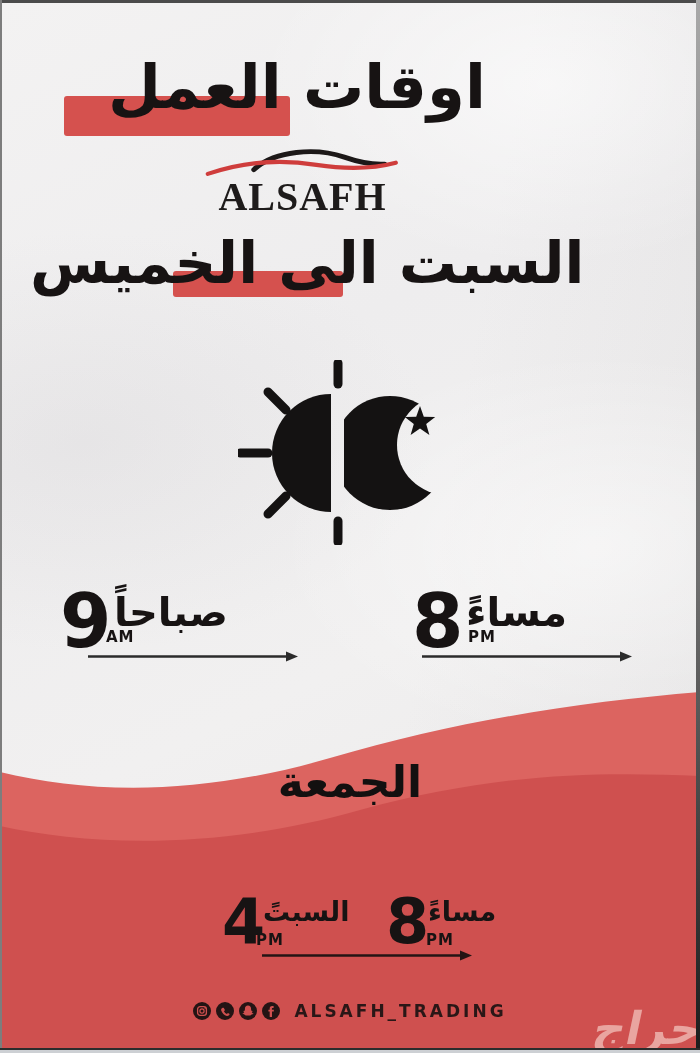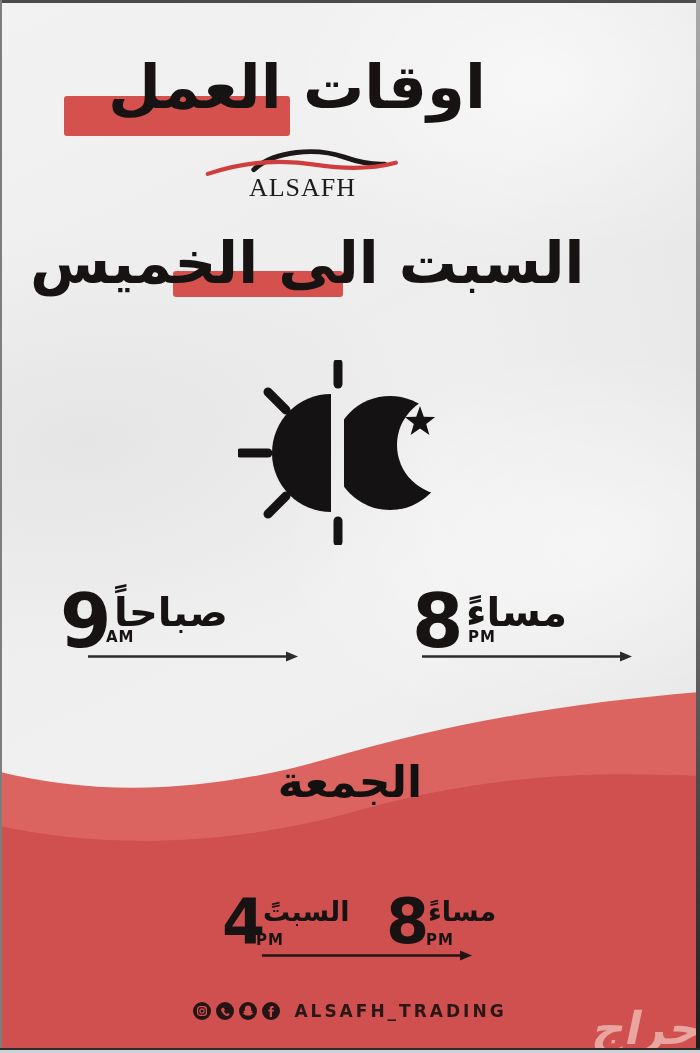--- a/index.html
+++ b/index.html
@@ -30,22 +30,22 @@
   .page-title{
     position:absolute;left:97px;top:52px;width:400px;z-index:3;text-align:center;
     font-size:61px;font-weight:700;line-height:1.15;direction:rtl;
   }
   .days-heading{
     position:absolute;left:30px;top:229px;width:640px;z-index:3;text-align:left;
     font-size:58px;font-weight:700;line-height:1.2;direction:rtl;
   }
   .logo{position:absolute;left:205px;top:146px;width:195px;z-index:3;text-align:center;}
   .brand-name{
-    font-family:"Liberation Serif","DejaVu Serif",serif;font-weight:400;
-    font-size:26px;letter-spacing:1px;color:#1e1b1b;margin-top:-3px;
+    font-family:"Liberation Serif","DejaVu Serif",serif;font-weight:700;
+    font-size:40px;letter-spacing:1px;color:#1e1b1b;margin-top:-3px;
   }
   .daynight{position:absolute;left:238px;top:360px;z-index:3;}
 
   .digit-lg{position:absolute;z-index:3;font-size:74px;font-weight:700;line-height:.9;}
   .digit-md{position:absolute;z-index:6;font-size:62px;font-weight:700;line-height:.9;}
   .time-word{position:absolute;z-index:6;font-size:40px;font-weight:700;direction:rtl;line-height:1;}
   .time-word.sm{font-size:27px;}
   .meridiem{position:absolute;z-index:6;font-size:15px;font-weight:700;letter-spacing:1px;line-height:1;}
   .arrow{position:absolute;z-index:6;}
 

